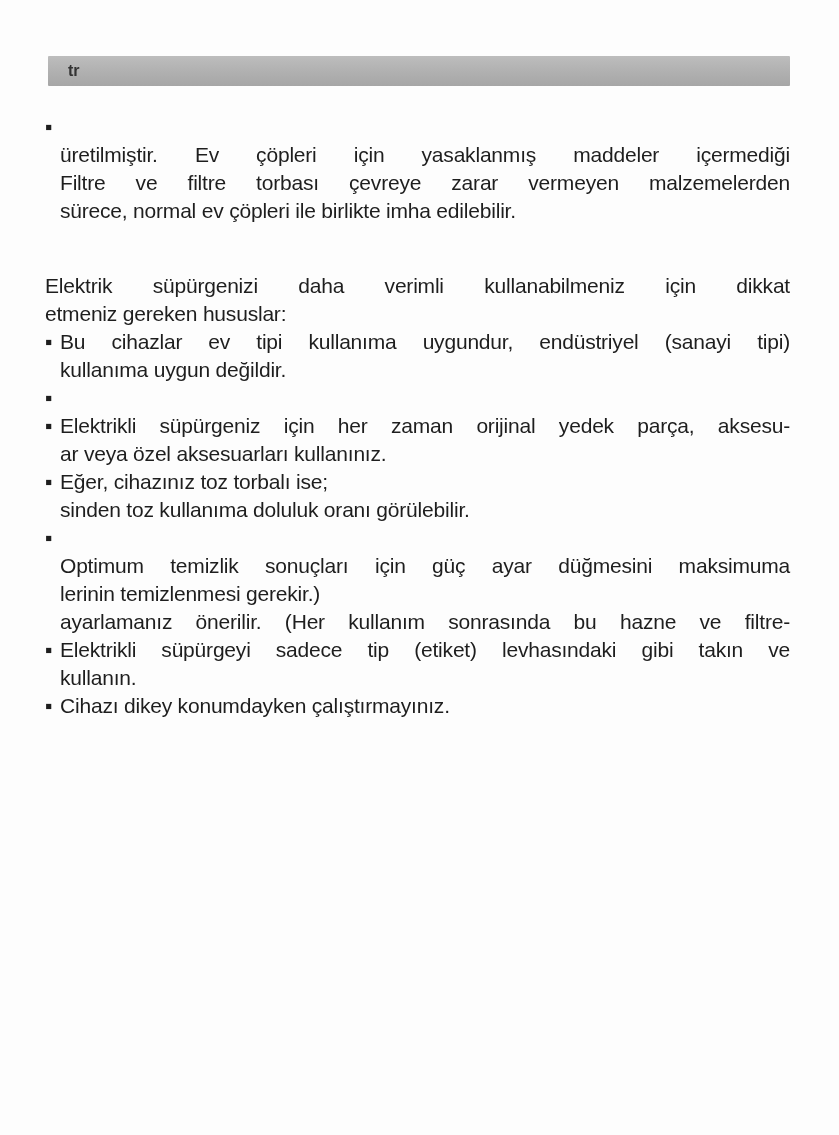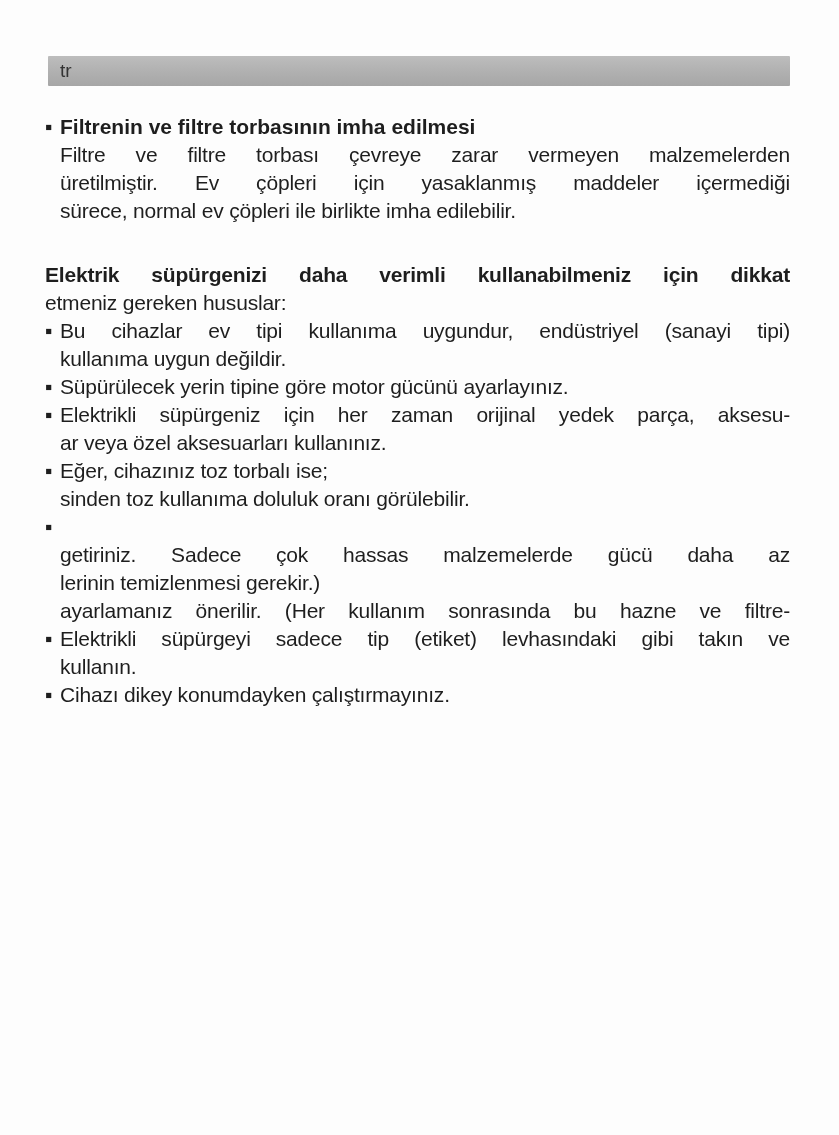--- a/index.html
+++ b/index.html
@@ -16,73 +16,73 @@
   }
   .lang-bar {
     position: absolute;
     left: 48px; top: 56px;
     width: 742px; height: 30px;
     background: linear-gradient(180deg, #bdbdbd 0%, #b2b2b2 45%, #a6a6a6 100%);
     border-radius: 1px;
   }
   .lang-bar .lang-label {
     display: inline-block;
-    padding-left: 12px;
+    padding-left: 20px;
     line-height: 30px;
-    font-size: 19px;
-    font-weight: normal;
+    font-size: 16px;
+    font-weight: bold;
     color: #333333;
   }
   .content {
     position: absolute;
     left: 45px; top: 113px;
     width: 745px;
     color: #1e1e1e;
     font-size: 21px;
     letter-spacing: -0.2px;
   }
   .line {
     position: relative;
     line-height: 28px;
     min-height: 28px;
     white-space: normal;
   }
   .line.bold { font-weight: bold; letter-spacing: 0; }
   .line.bullet, .line.indent { padding-left: 15px; }
-  .line.gap { margin-top: 36px; font-weight: bold; }
+  .line.gap { margin-top: 47px; }
   .line.j { text-align: justify; text-align-last: justify; }
   .bullet-glyph {
     position: absolute;
     left: 0; top: 0;
     font-weight: normal;
     letter-spacing: 0;
   }
 </style>
 </head>
 <body>
 
 <div class="page">
   <div class="lang-bar">
     <span class="lang-label">tr</span>
   </div>
   <div class="content" id="content">
-      <div class="line bold bullet"><span class="bullet-glyph">▪</span><span>Filtrenin ve filtre torbasının imha edilmesi</span></div>
+      <div class="line bold bullet"><span class="bullet-glyph">▪</span></div>
+      <div class="line indent j"><span>üretilmiştir. Ev çöpleri için yasaklanmış maddeler içermediği</span></div>
       <div class="line indent j"><span>Filtre ve filtre torbası çevreye zarar vermeyen malzemelerden</span></div>
-      <div class="line indent j"><span>üretilmiştir. Ev çöpleri için yasaklanmış maddeler içermediği</span></div>
       <div class="line indent"><span>sürece, normal ev çöpleri ile birlikte imha edilebilir.</span></div>
       <div class="line j gap"><span>Elektrik süpürgenizi daha verimli kullanabilmeniz için dikkat</span></div>
       <div class="line"><span>etmeniz gereken hususlar:</span></div>
       <div class="line bullet j"><span class="bullet-glyph">▪</span><span>Bu cihazlar ev tipi kullanıma uygundur, endüstriyel (sanayi tipi)</span></div>
       <div class="line indent"><span>kullanıma uygun değildir.</span></div>
-      <div class="line bullet"><span class="bullet-glyph">▪</span><span>Süpürülecek yerin tipine göre motor gücünü ayarlayınız.</span></div>
+      <div class="line bullet"><span class="bullet-glyph">▪</span></div>
       <div class="line bullet j"><span class="bullet-glyph">▪</span><span>Elektrikli süpürgeniz için her zaman orijinal yedek parça, aksesu-</span></div>
       <div class="line indent"><span>ar veya özel aksesuarları kullanınız.</span></div>
       <div class="line bullet"><span class="bullet-glyph">▪</span><span>Eğer, cihazınız toz torbalı ise;</span></div>
       <div class="line indent"><span>sinden toz kullanıma doluluk oranı görülebilir.</span></div>
       <div class="line bullet"><span class="bullet-glyph">▪</span></div>
-      <div class="line indent j"><span>getiriniz. Sadece çok hassas malzemelerde gücü daha az</span></div>
+      <div class="line indent j"><span>Optimum temizlik sonuçları için güç ayar düğmesini maksimuma</span></div>
       <div class="line indent"><span>lerinin temizlenmesi gerekir.)</span></div>
       <div class="line indent j"><span>ayarlamanız önerilir. (Her kullanım sonrasında bu hazne ve filtre-</span></div>
       <div class="line bullet j"><span class="bullet-glyph">▪</span><span>Elektrikli süpürgeyi sadece tip (etiket) levhasındaki gibi takın ve</span></div>
       <div class="line indent"><span>kullanın.</span></div>
       <div class="line bullet"><span class="bullet-glyph">▪</span><span>Cihazı dikey konumdayken çalıştırmayınız.</span></div>
     </div>
 </div>
 
 </body></html>

